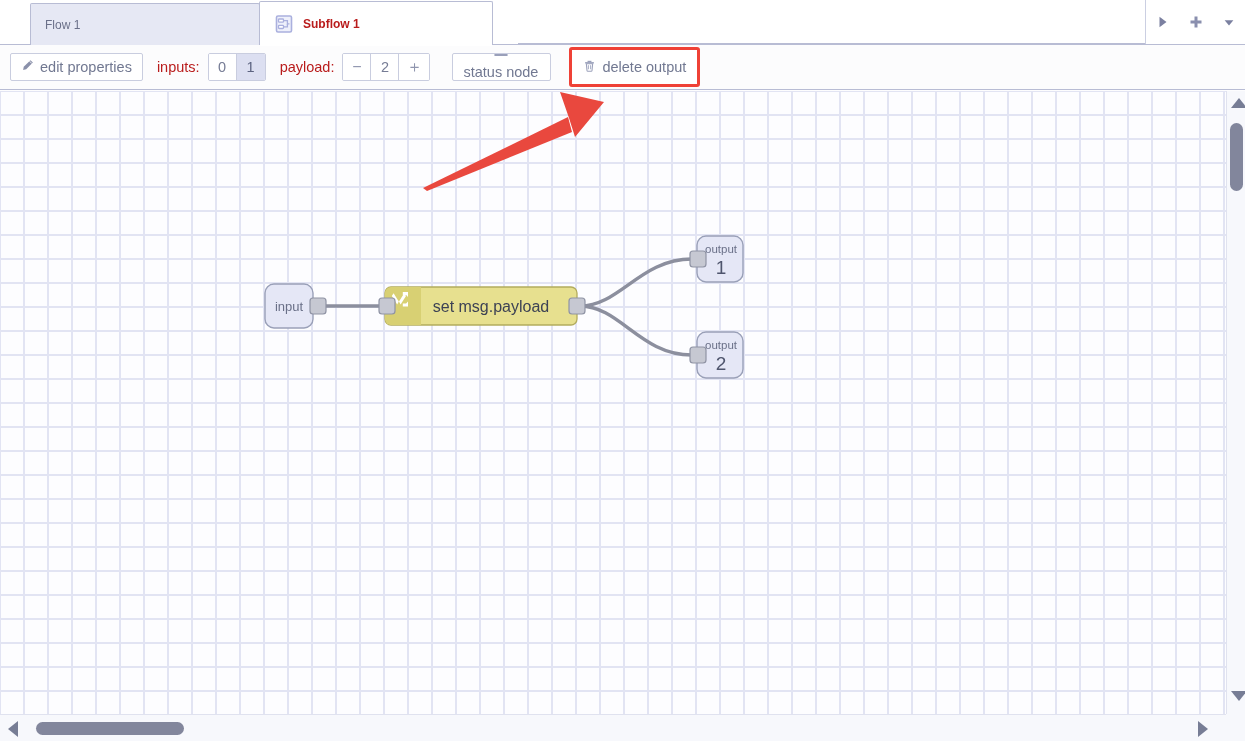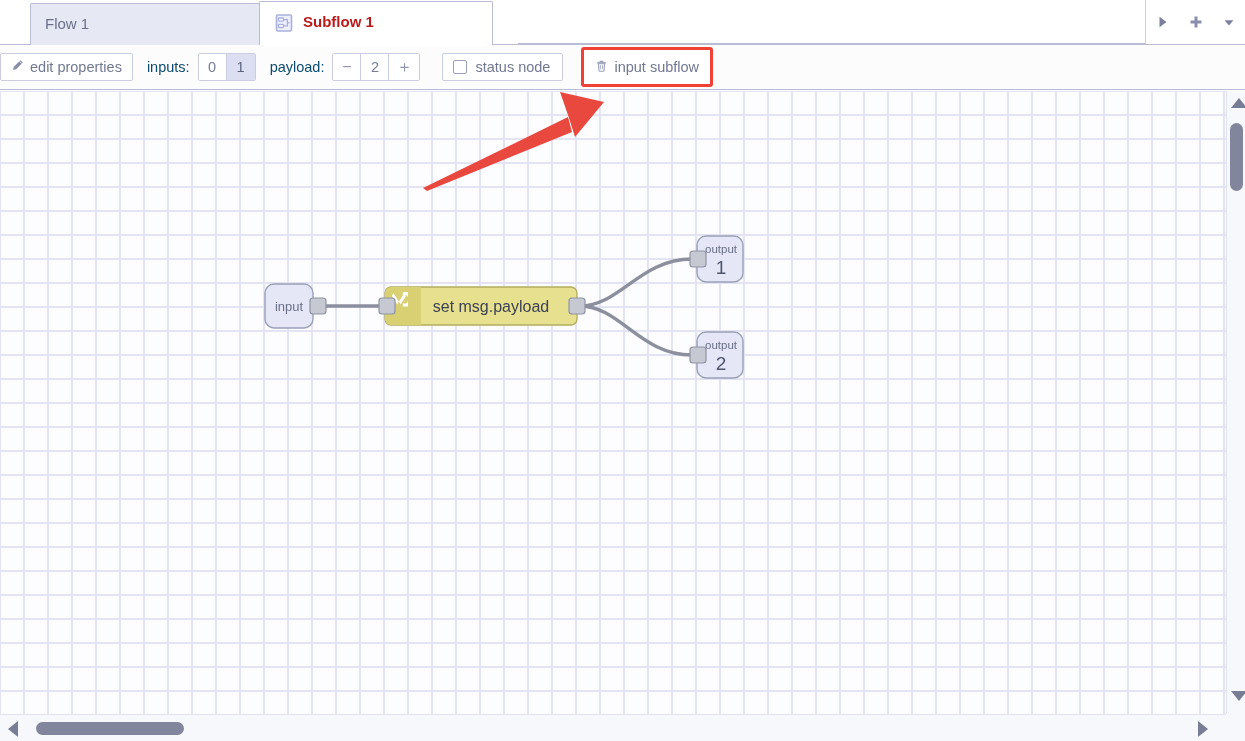--- a/index.html
+++ b/index.html
@@ -24,26 +24,26 @@
     border-bottom: 1px solid #b8bcd4;
   }
   .tabs-strip {
     position: absolute; left: 0; top: 0;
     height: 45px; display: flex; align-items: flex-end;
     padding-left: 30px;
   }
   .tab {
     position: relative;
     height: 42px;
-    display: flex; 
+    display: flex; align-items: center;
     padding: 11px 14px;
     border: 1px solid #b8bcd4;
     border-bottom: none;
     margin-right: -1px;
-    font-size: 15px;
+    font-size: 12px;
     color: #6b7089;
     background: #e4e6f3;
     border-radius: 2px 2px 0 0;
     cursor: pointer;
     user-select: none;
   }
   .tab.inactive { width: 230px; background:#e6e8f4; }
   .tab.active {
     background: #ffffff;
     color: #b91c1c;
@@ -82,37 +82,38 @@
     color: #7b80a0;
   }
 
   
   .toolbar {
     position: absolute; left: 0; top: 45px;
     width: 1245px; height: 45px;
     background: #fcfcfd;
     border-bottom: 1px solid #b8bcd4;
     display: flex; align-items: center;
+    padding-left: 10px;
     font-size: 14.5px;
     color: #717891;
   }
   .tb-btn {
     display: inline-flex; align-items: center; gap: 6px;
     height: 28px; padding: 0 10px;
     border: 1px solid #c9cddf;
     background: #ffffff;
     color: #717891;
     border-radius: 2px;
     cursor: pointer;
     white-space: nowrap;
     font-size: 14.5px;
   }
   .tb-label {
     margin: 0 8px 0 14px;
-    color: #0c4a6e;
+    color: #b91c1c;
     white-space: nowrap;
   }
   .seg-group {
     display: inline-flex;
     border: 1px solid #c9cddf;
     border-radius: 2px;
     overflow: hidden;
     height: 28px;
     background: #fff;
   }
@@ -128,21 +129,21 @@
   }
   .seg:last-child { border-right: none; }
   .seg.selected { background: #dcdff1; color: #5c6380; }
   .seg.readout { cursor: default; background:#fff; }
   .seg.icon-seg { color:#8f95ae; font-size:16px; }
 
   .chk-wrap {
     display: inline-flex; align-items: center; gap: 8px;
     height: 28px; padding: 0 12px 0 10px;
     border: 1px solid #c9cddf; background: #fff; border-radius: 2px;
-    cursor: pointer; margin-left: 22px;
+    cursor: pointer; margin-left: 22px; flex-direction: column;
   }
   .chk-box {
     width: 14px; height: 14px;
     border: 1.6px solid #9aa0ba; border-radius: 2px; background: #fff;
   }
   .delete-wrap {
     margin-left: 18px;
     border: 3px solid #ef4136;
     border-radius: 3px;
     padding: 3px;
@@ -297,21 +298,21 @@
     <div class="delete-wrap">
       <div class="tb-btn">
         <span>
           <svg viewBox="0 0 16 16" width="13" height="14">
             <path d="M5.6 1.6 h4.8 v1.6 h-4.8 z" fill="#9aa0ba"></path>
             <rect x="2.6" y="3.2" width="10.8" height="1.7" fill="#9aa0ba"></rect>
             <path d="M4.1 5.2 h7.8 l-0.8 8.4 a1 1 0 0 1 -1 0.9 h-4.2 a1 1 0 0 1 -1 -0.9 z" fill="none" stroke="#9aa0ba" stroke-width="1.3"></path>
             <path d="M6.6 7 v5 M9.4 7 v5" stroke="#9aa0ba" stroke-width="1.1"></path>
           </svg>
         </span>
-        <span>input subflow</span>
+        <span>delete output</span>
       </div>
     </div>
   </div>
 
   <div class="canvas-area">
     <svg class="flow" viewBox="0 0 1226 623">
 
       <g fill="none" stroke="#8c8f9e" stroke-width="3.4" stroke-linecap="round">
         <path d="M318 215 C 340 215, 358 215, 382 215"></path>
         <path d="M580 215 C 620 215, 640 168, 692 168"></path>

